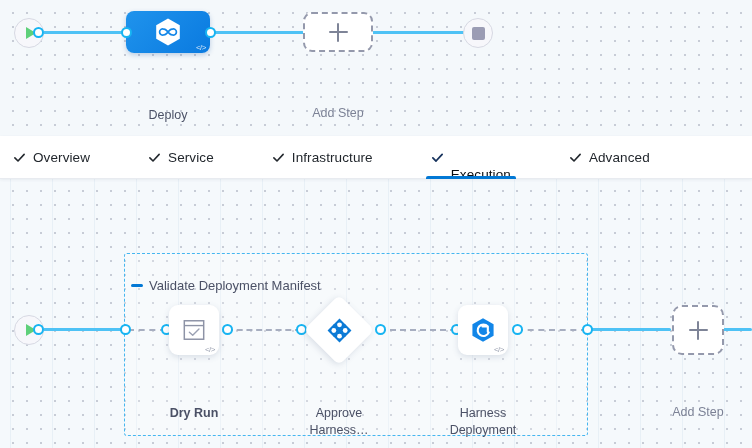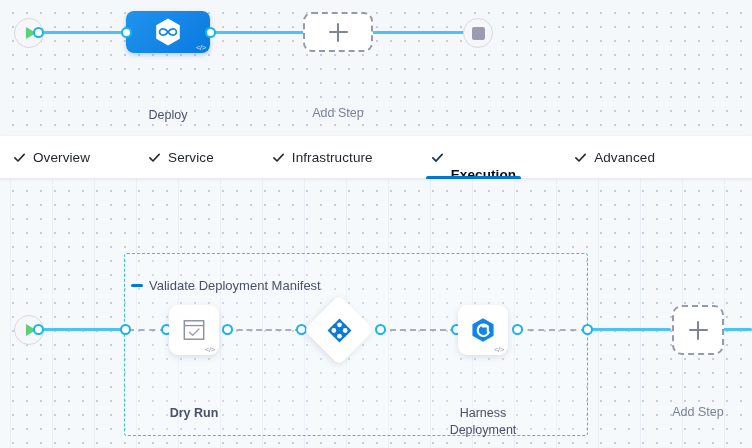--- a/index.html
+++ b/index.html
@@ -82,21 +82,21 @@
     margin-right: 32px;
   }
   .tab:last-child { margin-right: 0; }
   .tab .tab-label {
     font-size: 13.5px;
     color: #22272d;
     letter-spacing: 0.1px;
     white-space: nowrap;
   }
   .tab.active .tab-label {
-    font-weight: bold;
+    font-weight: normal;
     color: #0b0e12;
     margin-top: 35px;
   }
   .tab .check {
     width: 13px;
     height: 13px;
     display: block;
     flex: 0 0 auto;
   }
   .tab .underline {
@@ -447,20 +447,22 @@
         </g>
         <g fill="#ffffff">
           <circle cx="14" cy="8.1" r="2.5"></circle>
           <circle cx="14" cy="19.9" r="2.5"></circle>
           <circle cx="8.1" cy="14" r="2.5"></circle>
           <circle cx="19.9" cy="14" r="2.5"></circle>
         </g>
       </svg>
     </div>
     <div class="port" style="left:375px; top:146px;"></div>
+    <div class="node-label" style="left:289px; top:195px; width:100px;">Approve
+Harness…</div>
 
     <div class="port" style="left:451px; top:146px;"></div>
     <div class="step-node" style="left:458px; top:127px;">
       <svg viewBox="0 0 28 28" width="26" height="26">
         <path d="M14 1.4 L25.4 7.7 L25.4 20.3 L14 26.6 L2.6 20.3 L2.6 7.7 Z" fill="#1286e8"></path>
         <path d="M19.2 10.2 a6.2 6.2 0 1 0 1.0 6.4 M19.2 10.2 L13.4 10.2 M19.2 10.2 L19.2 16.0" fill="none" stroke="#ffffff" stroke-width="2.3" stroke-linecap="round" stroke-linejoin="round"></path>
       </svg>
       <span class="codeglyph dark">&lt;/&gt;</span>
     </div>
     <div class="port" style="left:512px; top:146px;"></div>

